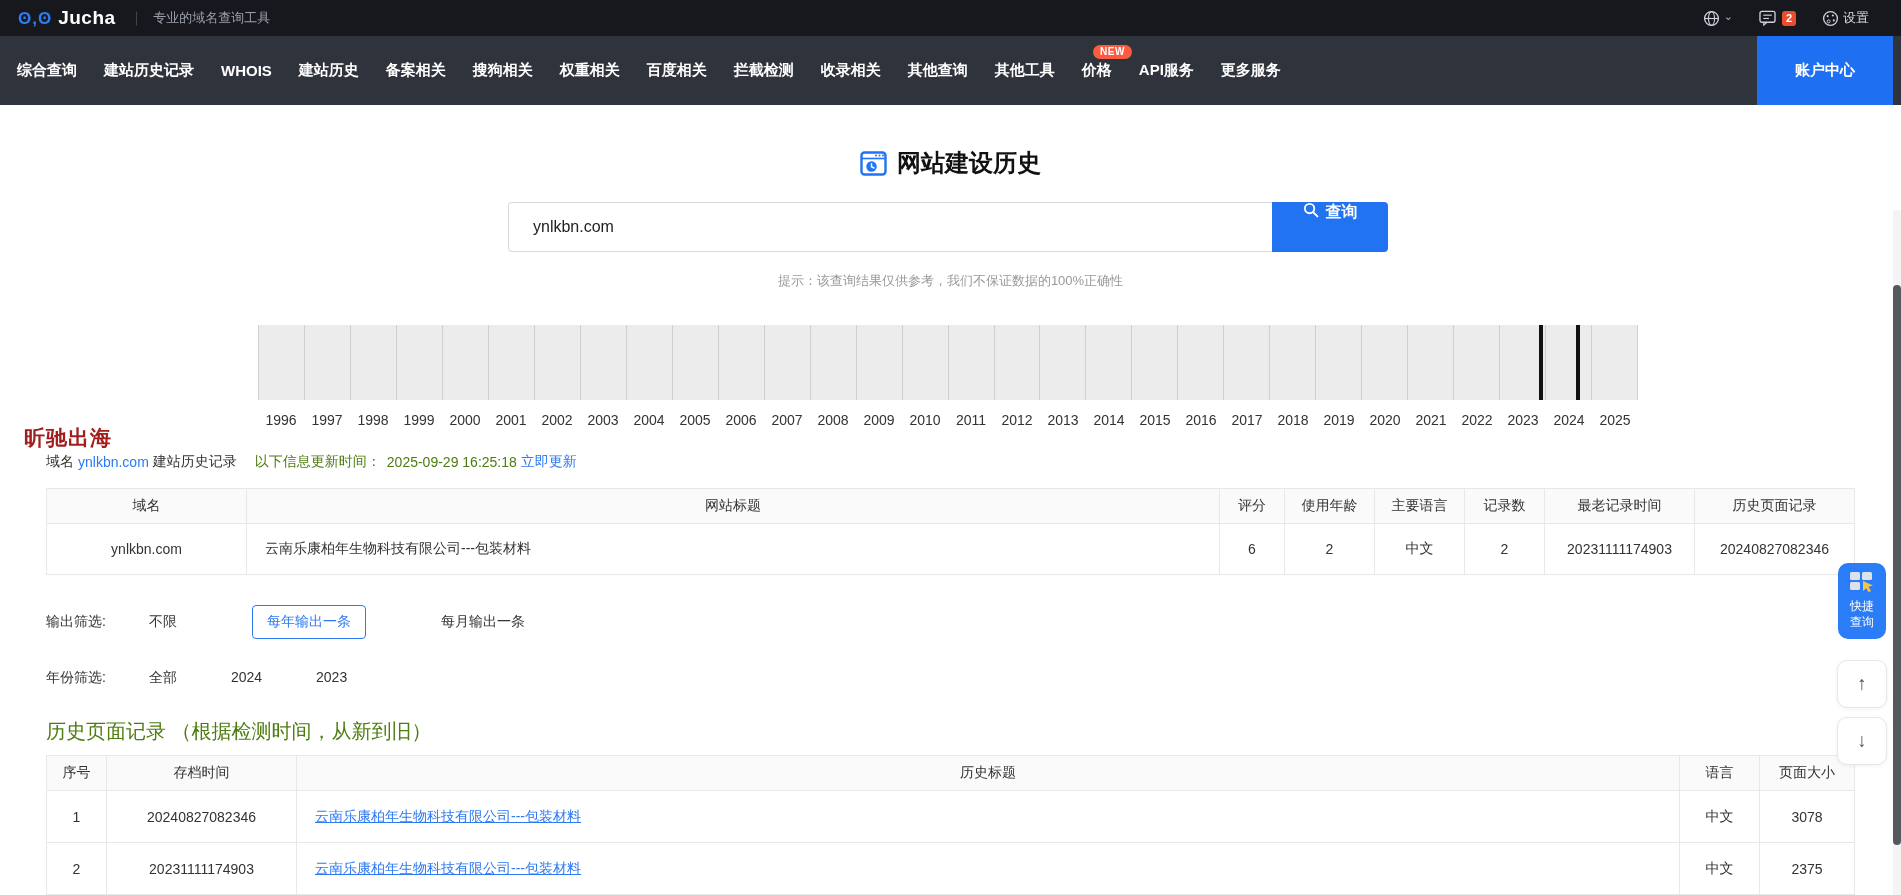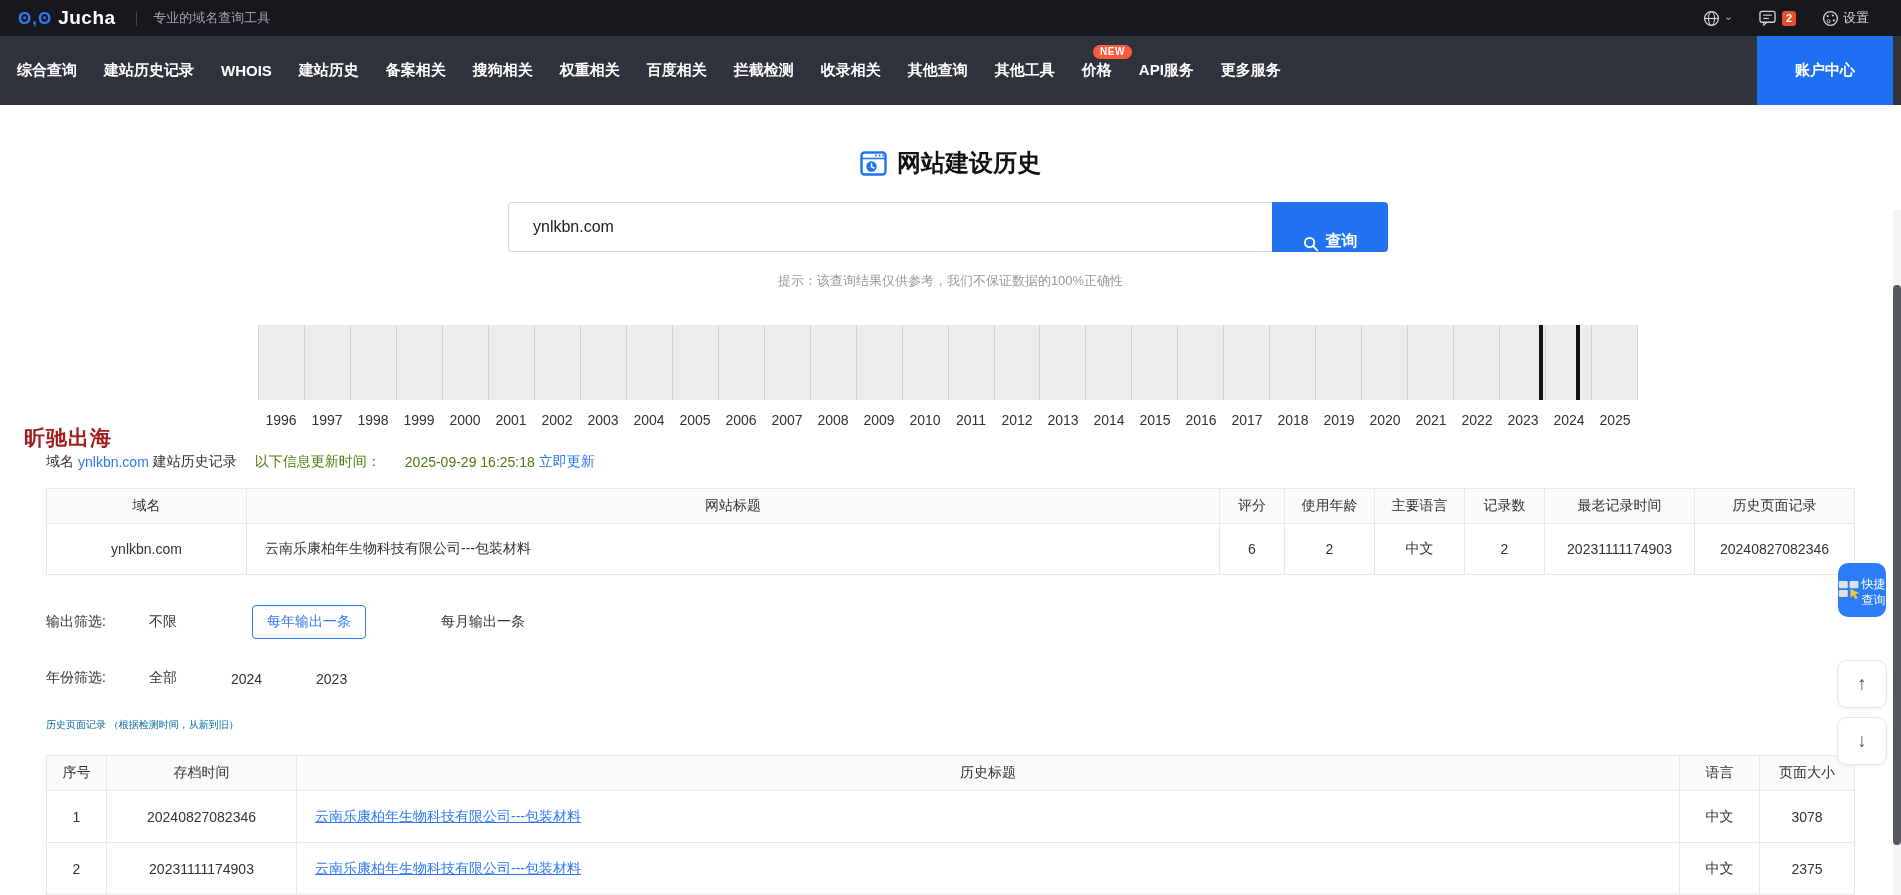--- a/index.html
+++ b/index.html
@@ -32,21 +32,21 @@
   .main { position:relative; width:1901px; height:672px; background:#fff; }
 
   .title-row { position:absolute; top:42px; left:0; width:100%; display:flex; justify-content:center;
     align-items:center; gap:10px; }
   .page-title { font-size:24px; font-weight:bold; color:#111; }
 
   .search-row { position:absolute; top:97px; left:508px; display:flex; }
   .search-input { width:764px; height:50px; border:1px solid #d9d9d9; border-right:none; border-radius:4px 0 0 4px;
     font-size:16px; padding:0 24px; color:#222; outline:none; font-family:inherit; }
   .search-btn { width:116px; height:50px; background:#2273f1; color:#fff; border:none; border-radius:0 4px 4px 0;
-    font-size:16px; font-weight:bold; cursor:pointer; display:flex; align-items:flex-end; justify-content:center; gap:7px;
+    font-size:16px; font-weight:bold; cursor:pointer; display:flex; align-items:flex-start; justify-content:center; gap:7px;
     font-family:inherit; }
 
   .hint { position:absolute; top:167px; left:0; width:100%; text-align:center; color:#999; font-size:13px; }
 
   
   .timeline { position:absolute; top:220px; left:258px; width:1380px; height:75px; display:flex;
     border-left:1px solid #cfcfcf; }
   .tl-cell { flex:1; background:#ececec; border-right:1px solid #cfcfcf; position:relative; }
   .tl-marks { position:absolute; top:220px; left:258px; width:1380px; height:75px; pointer-events:none; }
   .tl-mark { position:absolute; top:0; width:4px; height:75px; background:#121212; }
@@ -73,25 +73,25 @@
 
   
   .filter-row { position:absolute; left:46px; display:flex; align-items:center; font-size:14px; }
   .filter-output { top:500px; }
   .filter-year { top:556px; }
   .filter-label { margin-right:28px; color:#333; }
   .opt { padding:7px 14px; border:1px solid transparent; border-radius:4px; margin-right:16px; cursor:pointer; color:#333; white-space:nowrap; }
   .opt-selected { border-color:#2d79f3; color:#2d79f3; }
   .year-opt { margin-right:24px; }
 
-  .hist-title { position:absolute; top:613px; left:46px; font-size:10px; color:#0369a1; }
+  .hist-title { position:absolute; top:613px; left:46px; font-size:20px; color:#4d7c0f; }
 
   
   .quick-query { position:absolute; top:458px; right:15px; width:48px; background:#2b7cf7; border-radius:10px;
-    color:#fff; display:flex; flex-direction:row; align-items:center; padding:8px 0 9px; cursor:pointer; z-index:20; }
+    color:#fff; display:flex; flex-direction:column; align-items:center; padding:8px 0 9px; cursor:pointer; z-index:20; }
   .qq-text { width:28px; font-size:12px; line-height:16px; text-align:center; margin-top:5px; word-break:break-all; }
   .float-btn { position:absolute; right:14px; width:50px; height:48px; background:#fff; border:1px solid #e7e7e7;
     border-radius:10px; box-shadow:0 1px 4px rgba(0,0,0,.06); display:flex; align-items:center; justify-content:center;
     font-size:19px; color:#555; cursor:pointer; z-index:20; }
   .btn-up { top:555px; }
   .btn-down { top:612px; }
 
   
   .scrollbar { position:absolute; top:105px; right:0; width:8px; height:790px; background:#f4f4f4; z-index:30; }
   .scroll-thumb { position:absolute; top:75px; left:0; width:8px; height:560px; background:#55585e; border-radius:4px; }
@@ -255,21 +255,21 @@
       <div class="tl-year">2025</div>
     </div>
 
   <div class="watermark">昕驰出海</div>
 
   <div class="info-line">
     <span>域名</span>
     <span class="link">ynlkbn.com</span>
     <span>建站历史记录</span>
     <span class="info-gray">以下信息更新时间：</span>
-    <span class="info-gray" style="margin-left:20px;">2025-09-29 16:25:18</span>
+    <span class="info-gray" style="margin-left:2px;">2025-09-29 16:25:18</span>
     <span class="link">立即更新</span>
   </div>
 
   <table class="summary-table">
     <colgroup>
         <col style="width: 200px;">
         <col>
         <col style="width: 65px;">
         <col style="width: 90px;">
         <col style="width: 90px;">
@@ -307,21 +307,21 @@
     <span class="filter-label">输出筛选:</span>
     <span style="display:flex;align-items:flex-end;gap:44px;">
         <span class="opt">不限</span>
         <span class="opt opt-selected">每年输出一条</span>
         <span class="opt">每月输出一条</span>
       </span>
   </div>
 
   <div class="filter-row filter-year">
     <span class="filter-label">年份筛选:</span>
-    <span style="display:flex;align-items:flex-end;">
+    <span style="display:flex;align-items:flex-start;">
         <span class="opt year-opt">全部</span>
         <span class="opt year-opt">2024</span>
         <span class="opt year-opt">2023</span>
       </span>
   </div>
 
   <div class="hist-title">
     <span>历史页面记录</span>
     <span>（根据检测时间，从新到旧）</span>
   </div>

